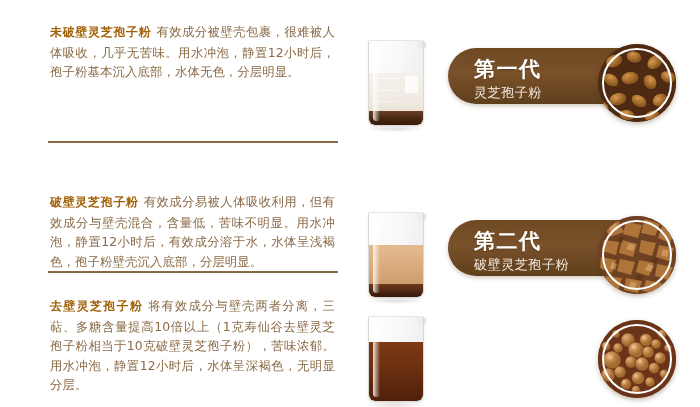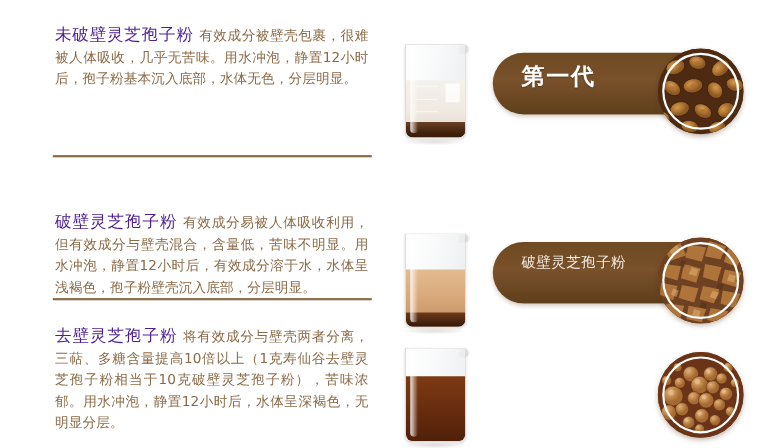--- a/index.html
+++ b/index.html
@@ -23,23 +23,23 @@
   .para{
     margin:0;
     color:#8a6a46;
     font-size:12.4px;
     line-height:19.5px;
     text-align:justify;
     text-justify:inter-ideograph;
     letter-spacing:.1px;
   }
   .para .lead{
-    font-weight:normal;
-    color:#4c1d95;
-    font-size:15px;
+    font-weight:bold;
+    color:#a16207;
+    font-size:12px;
     letter-spacing:.4px;
     margin-right:5px;
   }
   .row-2 .textcol{top:-2px;}
   .row-3 .textcol{top:-2px;}
 
   
   .divider{
     position:absolute;left:48px;width:290px;height:2px;
     background:#8a6a46;
@@ -157,20 +157,21 @@
           <div class="bk-grad" style="top:72%;"></div>
           <div class="bk-label" style="top:42%;"></div>
           <div class="bk-shine"></div>
         </div>
       </div>
     </div>
 
     <div class="badge">
       <div class="badge-inner">
         <p class="badge-gen">第一代</p>
+        <p class="badge-sub">灵芝孢子粉</p>
       </div>
     </div>
 
     <div class="circle">
       <div class="circle-img">
         <svg viewBox="0 0 78 78">
           <defs>
             <radialGradient id="sp1" cx="40%" cy="35%">
               <stop offset="0%" stop-color="#d79a4c"></stop>
                 <stop offset="100%" stop-color="#8f5a22"></stop>
@@ -219,20 +220,21 @@
         <div class="bk-glass">
           <div class="bk-fill" style="height:62%;background:linear-gradient(180deg,#e3bb90 0%,#d8a87a 50%,#c08f5f 100%);"></div>
           <div class="bk-sed" style="height:15%;background:linear-gradient(180deg,#6d3a1a 0%,#4a2410 65%,#35170a 100%);"></div>
           <div class="bk-shine"></div>
         </div>
       </div>
     </div>
 
     <div class="badge">
       <div class="badge-inner">
+        <p class="badge-gen">第二代</p>
         <p class="badge-sub">破壁灵芝孢子粉</p>
       </div>
     </div>
 
     <div class="circle">
       <div class="circle-img">
         <svg viewBox="0 0 78 78">
           <rect width="78" height="78" fill="#6d4121"></rect>
           <g fill="#b5793c" opacity=".92">
             <path d="M4 8 L20 4 L26 16 L12 21 Z"></path>

